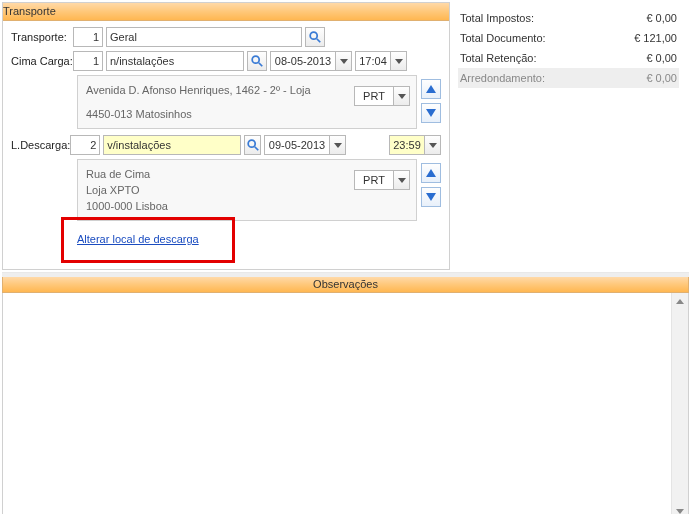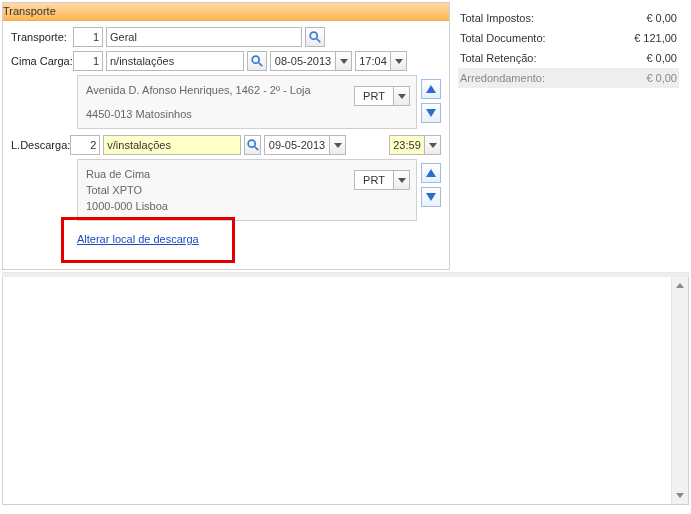--- a/index.html
+++ b/index.html
@@ -251,21 +251,21 @@
             <input class="time-box yellow" value="23:59" style="">
             <span class="drop-btn">
                 <span class="arrow-dn"></span>
               </span>
           </span>
         </div>
 
         <div class="row-flex">
           <div class="addr-block">
             <div class="addr-line">Rua de Cima</div>
-            <div class="addr-line">Total XPTO</div>
+            <div class="addr-line">Loja XPTO</div>
             <div class="addr-line">1000-000 Lisboa</div>
             <div class="addr-right">
               <span class="combo-wrap">
                 <input class="combo-box" value="PRT" style="">
                 <span class="drop-btn">
                     <span class="arrow-dn"></span>
                   </span>
               </span>
             </div>
           </div>
@@ -301,20 +301,21 @@
       </div>
       <div class="totals-row shaded">
         <span>Arredondamento:</span>
         <span class="tval">€ 0,00</span>
       </div>
     </div>
   </div>
 
   <div class="obs-header">
     <div style="height:4px;background:#eeeeee"></div>
+    <div class="obs-hbar">Observações</div>
   </div>
   <div class="obs-area">
     <div class="scrollbar">
       <div class="scroll-btn">
           <span class="arrow-dn" style="transform:rotate(180deg);border-top-color:#888"></span>
         </div>
       <div class="scroll-btn">
           <span class="arrow-dn" style="border-top-color:#888"></span>
         </div>
     </div>

